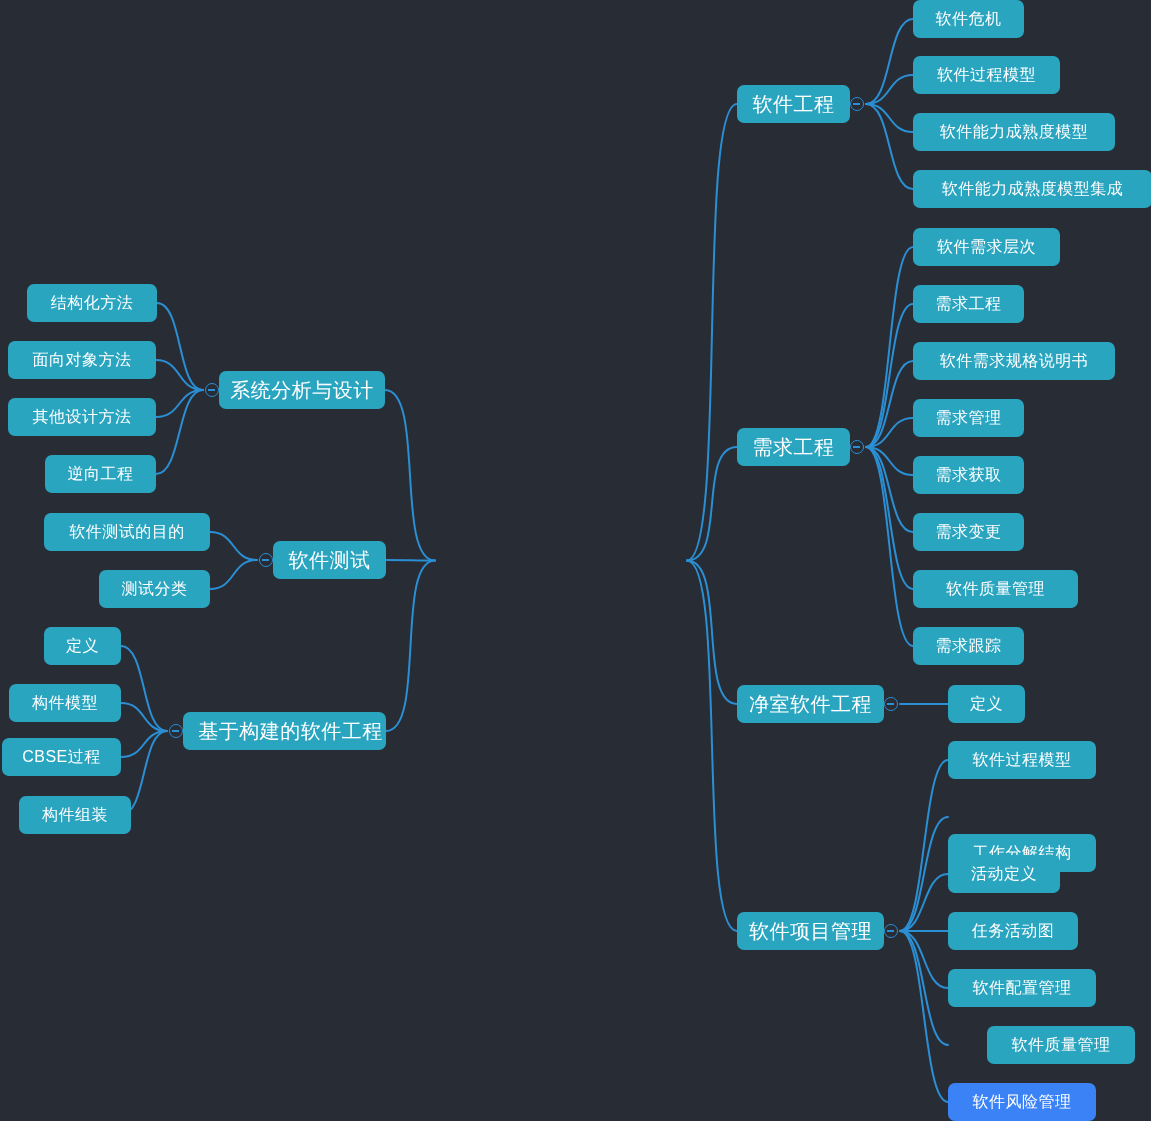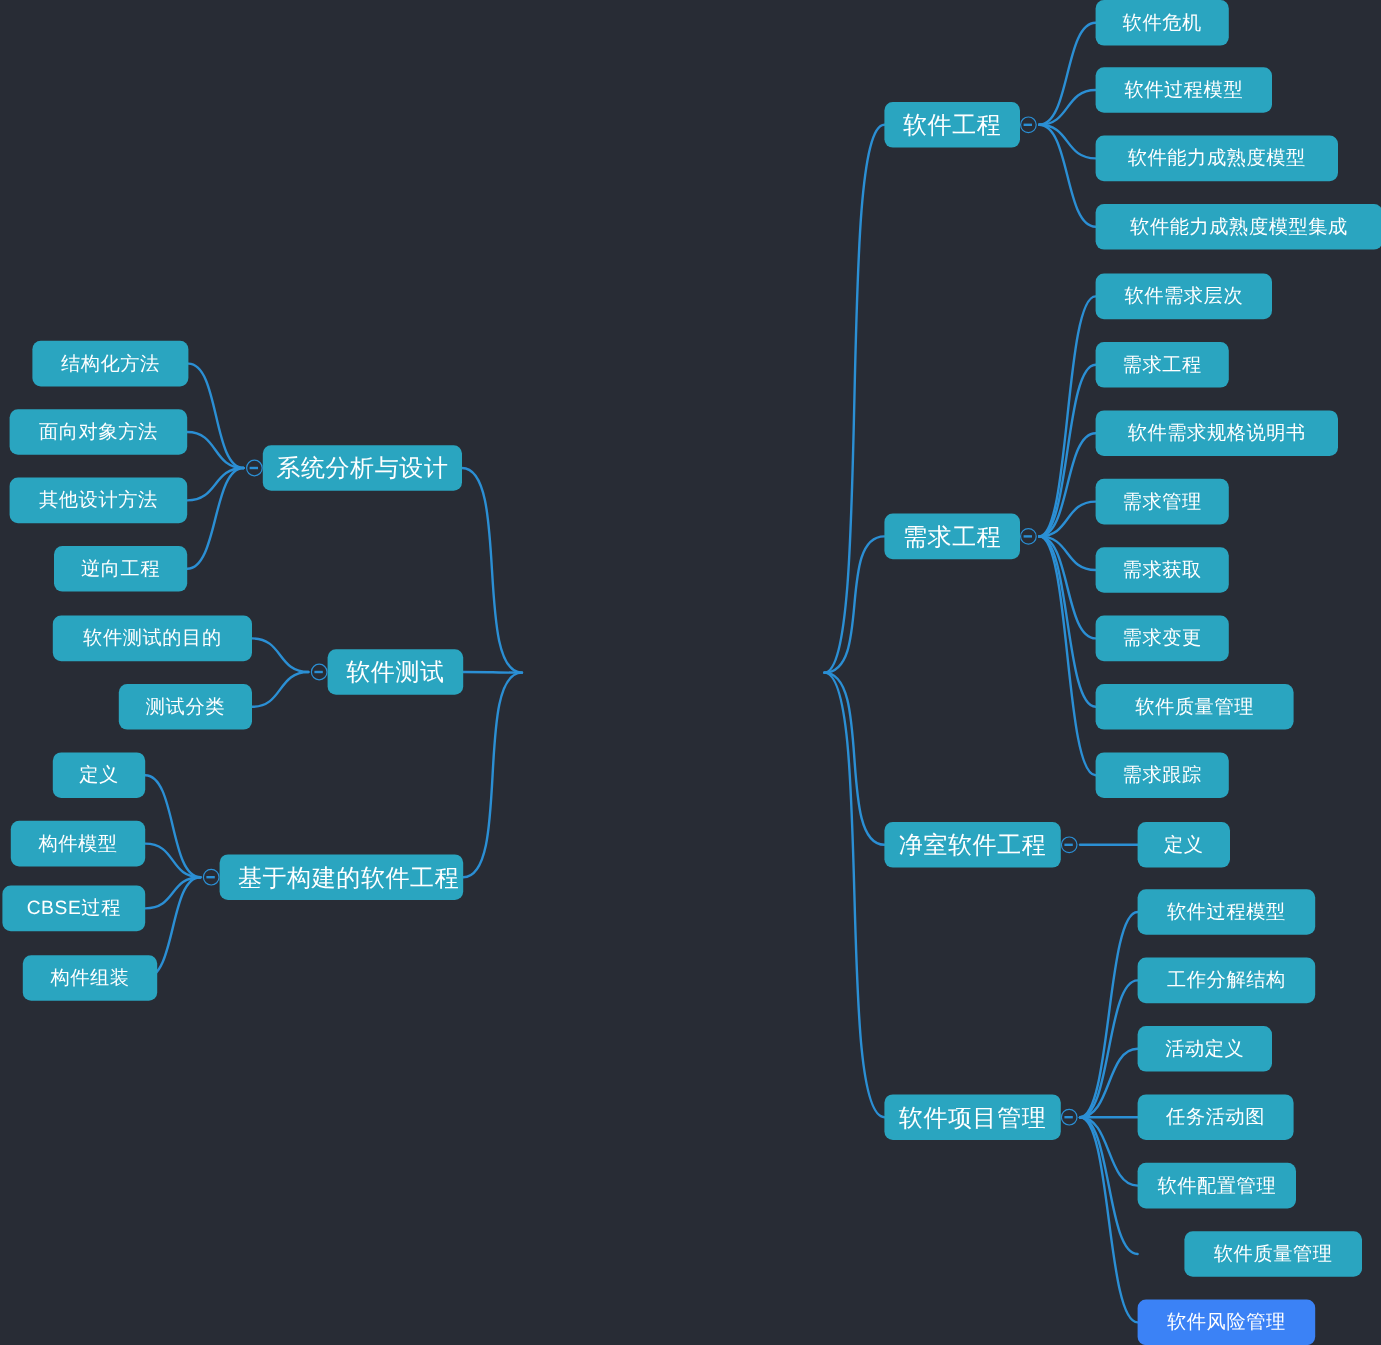--- a/index.html
+++ b/index.html
@@ -128,24 +128,24 @@
       <div class="node leaf" style="left: 913px; top: 456px; width: 111px; height: 38px;">需求获取</div>
       <div class="node leaf" style="left: 913px; top: 513px; width: 111px; height: 38px;">需求变更</div>
       <div class="node leaf" style="left: 913px; top: 570px; width: 165px; height: 38px;">软件质量管理</div>
       <div class="node leaf" style="left: 913px; top: 627px; width: 111px; height: 38px;">需求跟踪</div>
       <div class="node branch" style="left: 737px; top: 685px; width: 147px; height: 38px;">净室软件工程</div>
       <div class="toggle" style="left: 884px; top: 697px;"></div>
       <div class="node leaf" style="left: 948px; top: 685px; width: 77px; height: 38px;">定义</div>
       <div class="node branch" style="left: 737px; top: 912px; width: 147px; height: 38px;">软件项目管理</div>
       <div class="toggle" style="left: 884px; top: 924px;"></div>
       <div class="node leaf" style="left: 948px; top: 741px; width: 148px; height: 38px;">软件过程模型</div>
-      <div class="node leaf" style="left: 948px; top: 798px; width: 148px; height: 38px;">工作分解结构</div>
+      <div class="node leaf" style="left: 948px; top: 834px; width: 148px; height: 38px;">工作分解结构</div>
       <div class="node leaf" style="left: 948px; top: 855px; width: 112px; height: 38px;">活动定义</div>
       <div class="node leaf" style="left: 948px; top: 912px; width: 130px; height: 38px;">任务活动图</div>
-      <div class="node leaf" style="left: 948px; top: 969px; width: 132px; height: 38px;">软件配置管理</div>
+      <div class="node leaf" style="left: 948px; top: 969px; width: 148px; height: 38px;">软件配置管理</div>
       <div class="node leaf" style="left: 948px; top: 1026px; width: 148px; height: 38px; margin-left: 39px;">软件质量管理</div>
       <div class="node leaf highlight" style="left: 948px; top: 1083px; width: 148px; height: 38px;">软件风险管理</div>
       <div class="node branch" style="left: 219px; top: 371px; width: 166px; height: 38px;">系统分析与设计</div>
       <div class="toggle" style="left: 205px; top: 383px;"></div>
       <div class="node leaf" style="left: 27px; top: 284px; width: 130px; height: 38px;">结构化方法</div>
       <div class="node leaf" style="left: 8px; top: 341px; width: 148px; height: 38px;">面向对象方法</div>
       <div class="node leaf" style="left: 8px; top: 398px; width: 148px; height: 38px;">其他设计方法</div>
       <div class="node leaf" style="left: 45px; top: 455px; width: 111px; height: 38px;">逆向工程</div>
       <div class="node branch" style="left: 273px; top: 541px; width: 113px; height: 38px;">软件测试</div>
       <div class="toggle" style="left: 259px; top: 553px;"></div>

